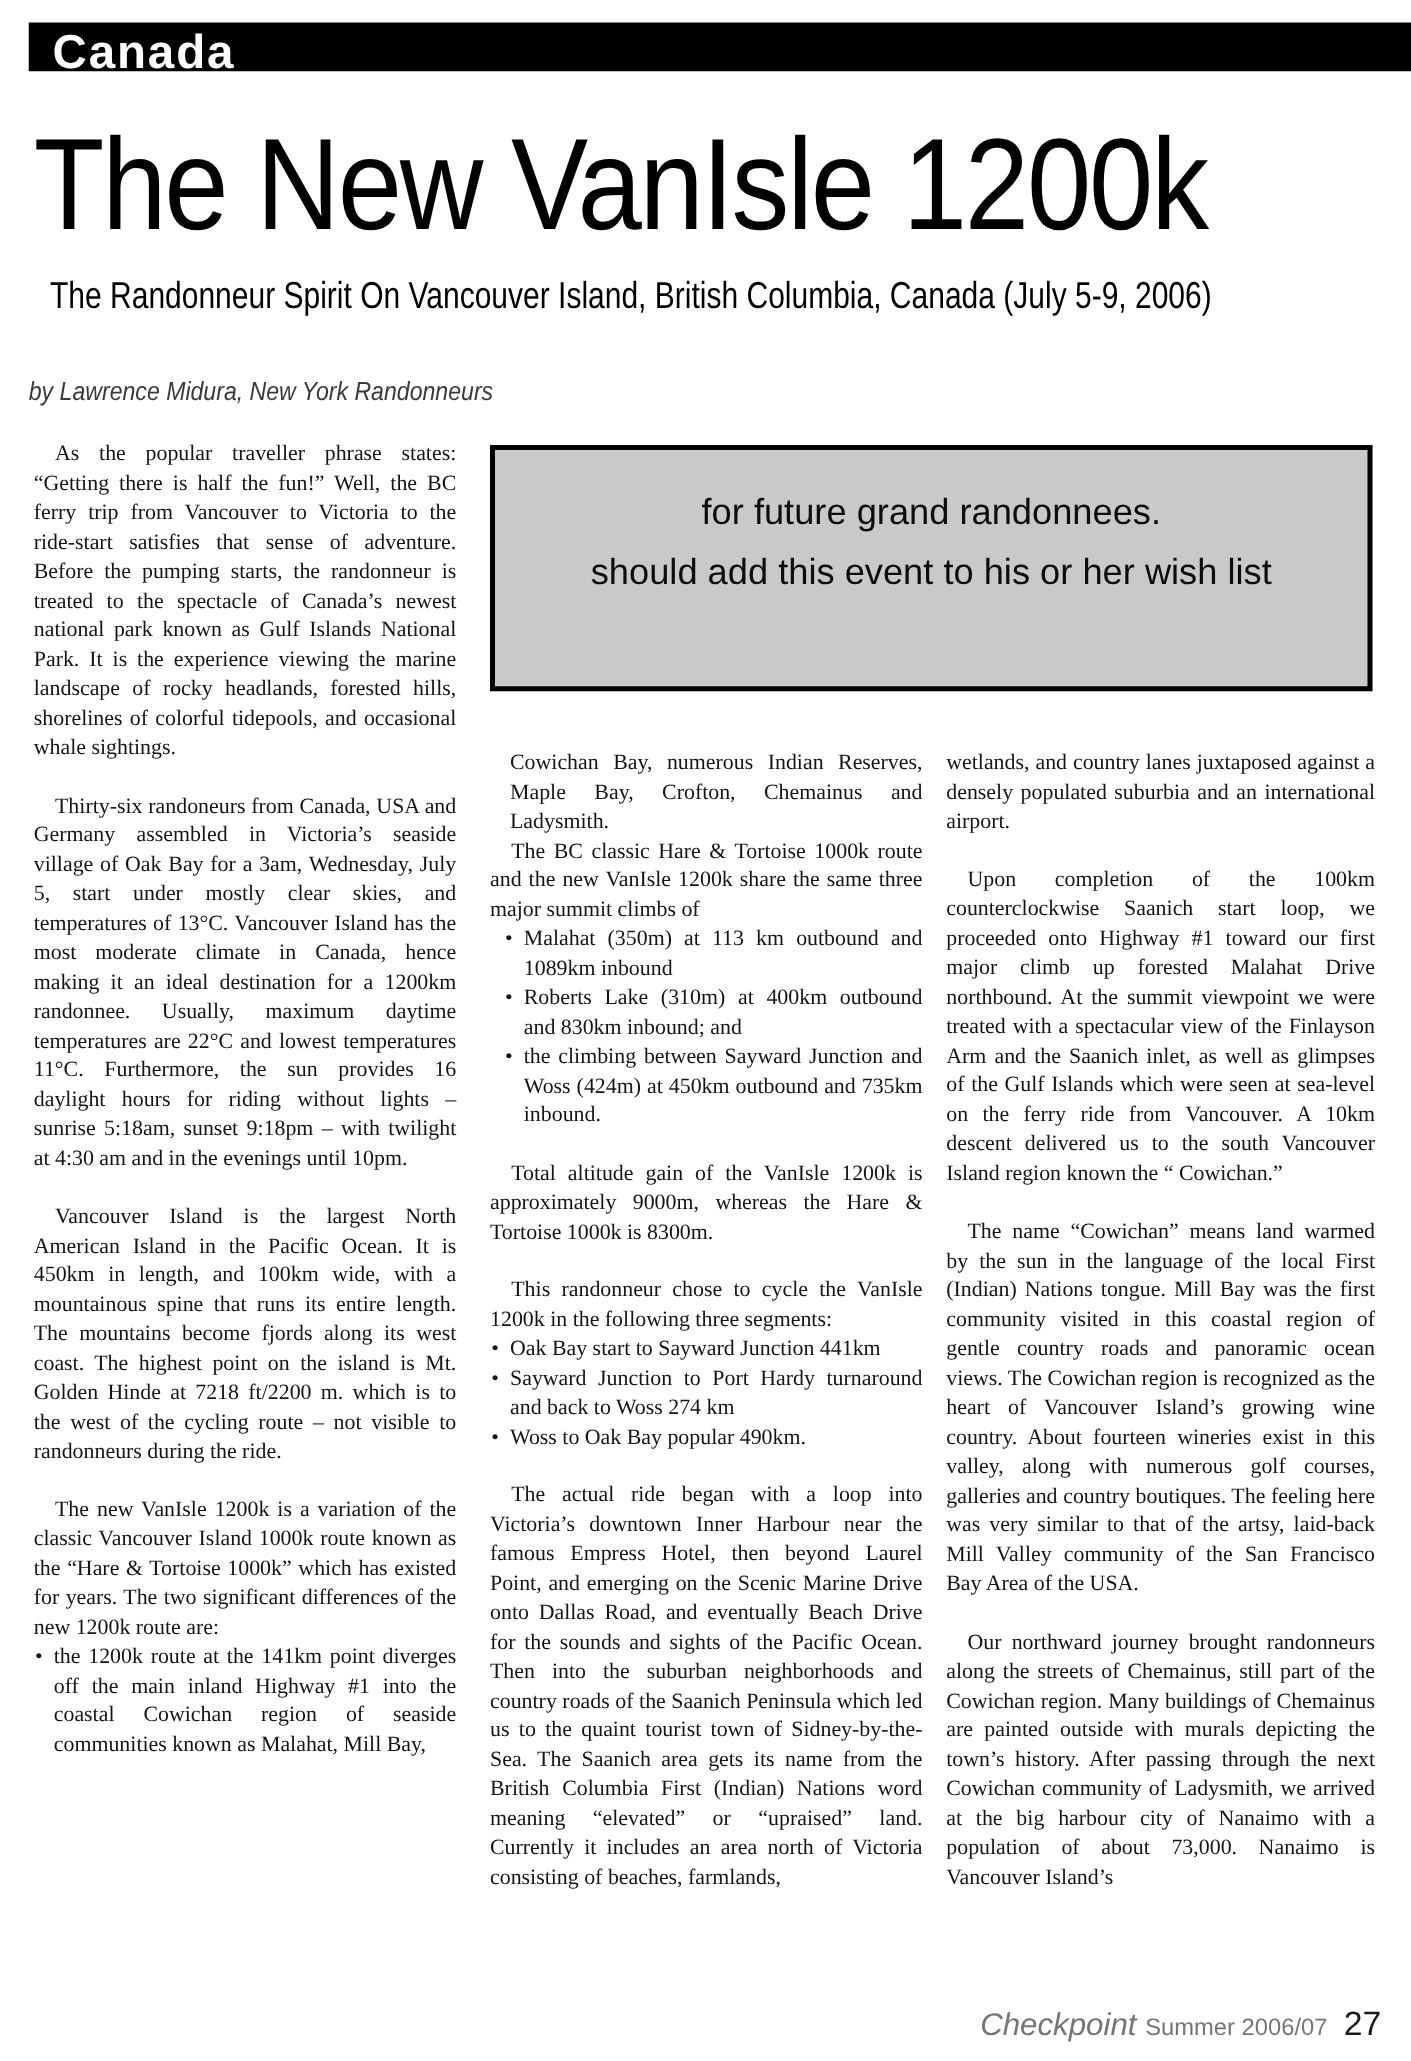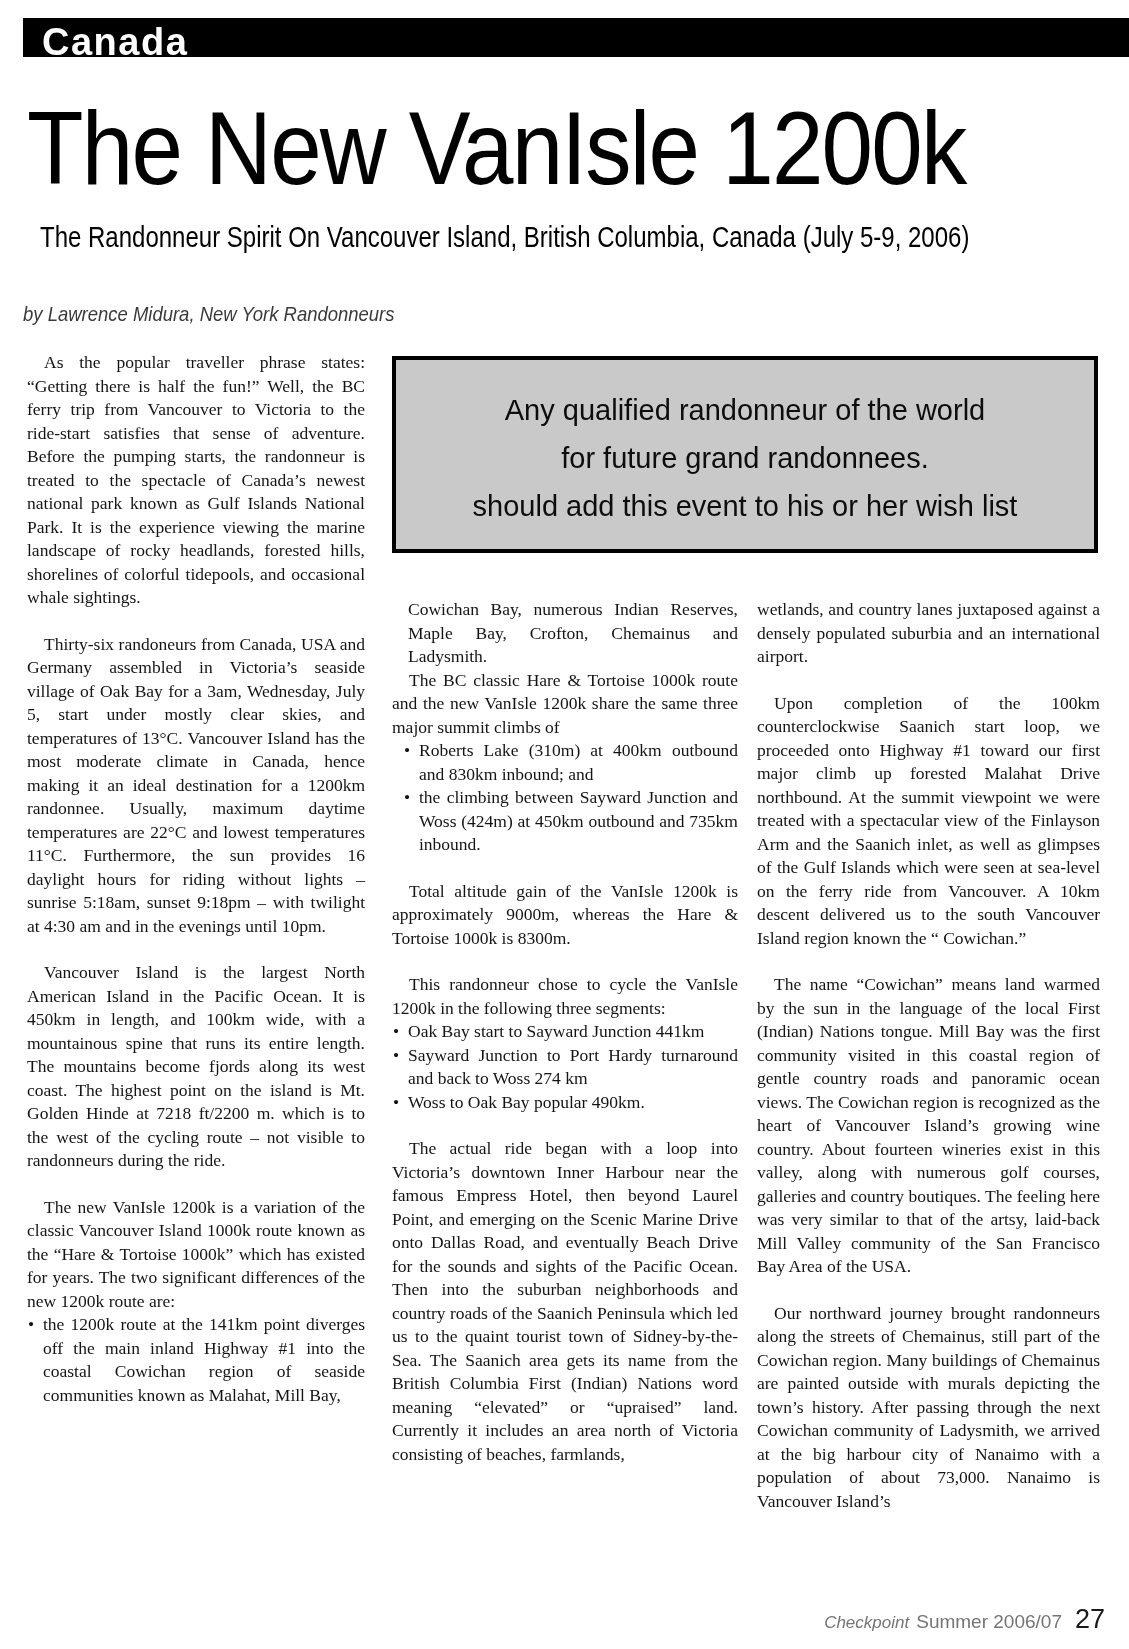--- a/index.html
+++ b/index.html
@@ -95,21 +95,21 @@
   .bullet{position:relative;padding-left:16px;}
   .bullet::before{content:"\2022";position:absolute;left:1px;top:0;}
   .bullet.ind{margin-left:11px;}
   
   .footer{
     position:absolute;right:24px;top:1604px;
     display:flex;align-items:baseline;
     font-family:"Liberation Sans", sans-serif;
   }
   .footer .mag{
-    font-style:italic;font-size:17px;color:#757575;
+    font-style:italic;font-size:25px;color:#757575;
   }
   .footer .issue{
     font-size:19px;color:#757575;margin-left:7px;
   }
   .footer .pagenum{
     font-size:27px;color:#1a1a1a;margin-left:13px;
   }
 </style>
 </head>
 <body>
@@ -120,36 +120,36 @@
     <span class="label">Canada</span>
   </header>
 
   <h1 class="title">The New VanIsle 1200k</h1>
 
   <h2 class="subtitle">The Randonneur Spirit On Vancouver Island, British Columbia, Canada (July 5-9, 2006)</h2>
 
   <div class="byline">by Lawrence Midura, New York Randonneurs</div>
 
   <aside class="callout">
-    <div class="callout-line">Any qualified randonneur of the world</div>
     <div class="callout-line">for future grand randonnees.</div>
     <div class="callout-line">should add this event to his or her wish list</div>
   </aside>
 
   <section class="col col1">
     <p class="para">As the popular traveller phrase states: “Getting there is half the fun!” Well, the BC ferry trip from Vancouver to Victoria to the ride-start satisfies that sense of adventure. Before the pumping starts, the randonneur is treated to the spectacle of Canada’s newest national park known as Gulf Islands National Park. It is the experience viewing the marine landscape of rocky headlands, forested hills, shorelines of colorful tidepools, and occasional whale sightings.</p>
     <p class="para gap">Thirty-six randoneurs from Canada, USA and Germany assembled in Victoria’s seaside village of Oak Bay for a 3am, Wednesday, July 5, start under mostly clear skies, and temperatures of 13°C. Vancouver Island has the most moderate climate in Canada, hence making it an ideal destination for a 1200km randonnee. Usually, maximum daytime temperatures are 22°C and lowest temperatures 11°C. Furthermore, the sun provides 16 daylight hours for riding without lights – sunrise 5:18am, sunset 9:18pm – with twilight at 4:30 am and in the evenings until 10pm.</p>
     <p class="para gap">Vancouver Island is the largest North American Island in the Pacific Ocean. It is 450km in length, and 100km wide, with a mountainous spine that runs its entire length. The mountains become fjords along its west coast. The highest point on the island is Mt. Golden Hinde at 7218 ft/2200 m. which is to the west of the cycling route – not visible to randonneurs during the ride.</p>
     <p class="para gap">The new VanIsle 1200k is a variation of the classic Vancouver Island 1000k route known as the “Hare &amp; Tortoise 1000k” which has existed for years. The two significant differences of the new 1200k route are:</p>
     <p class="bullet">the 1200k route at the 141km point diverges off the main inland Highway #1 into the coastal Cowichan region of seaside communities known as Malahat, Mill Bay,</p>
   </section>
 
   <section class="col col2">
     <p class="cont">Cowichan Bay, numerous Indian Reserves, Maple Bay, Crofton, Chemainus and Ladysmith.</p>
     <p class="para">The BC classic Hare &amp; Tortoise 1000k route and the new VanIsle 1200k share the same three major summit climbs of</p>
+    <p class="bullet ind">Malahat (350m) at 113 km outbound and 1089km inbound</p>
     <p class="bullet ind">Roberts Lake (310m) at 400km outbound and 830km inbound; and</p>
     <p class="bullet ind">the climbing between Sayward Junction and Woss (424m) at 450km outbound and 735km inbound.</p>
     <p class="para gap">Total altitude gain of the VanIsle 1200k is approximately 9000m, whereas the Hare &amp; Tortoise 1000k is 8300m.</p>
     <p class="para gap">This randonneur chose to cycle the VanIsle 1200k in the following three segments:</p>
     <p class="bullet">Oak Bay start to Sayward Junction 441km</p>
     <p class="bullet">Sayward Junction to Port Hardy turnaround and back to Woss 274 km</p>
     <p class="bullet">Woss to Oak Bay popular 490km.</p>
     <p class="para gap">The actual ride began with a loop into Victoria’s downtown Inner Harbour near the famous Empress Hotel, then beyond Laurel Point, and emerging on the Scenic Marine Drive onto Dallas Road, and eventually Beach Drive for the sounds and sights of the Pacific Ocean. Then into the suburban neighborhoods and country roads of the Saanich Peninsula which led us to the quaint tourist town of Sidney-by-the-Sea. The Saanich area gets its name from the British Columbia First (Indian) Nations word meaning “elevated” or “upraised” land. Currently it includes an area north of Victoria consisting of beaches, farmlands,</p>
   </section>
 

